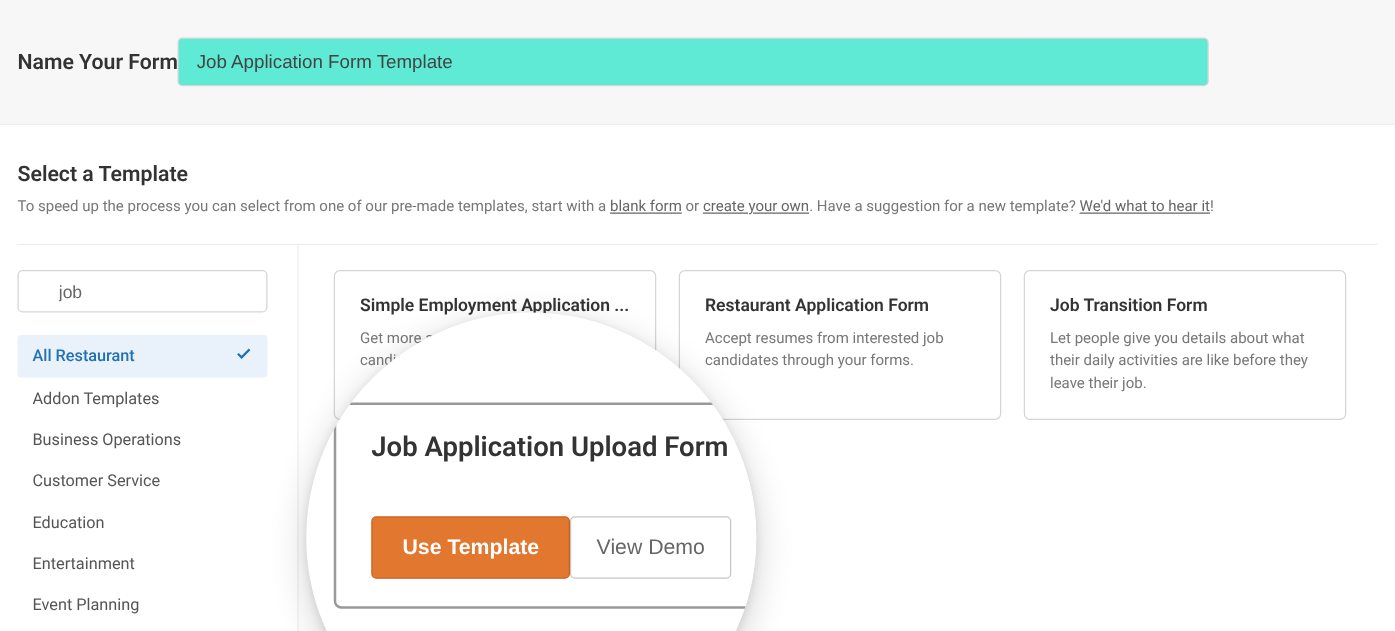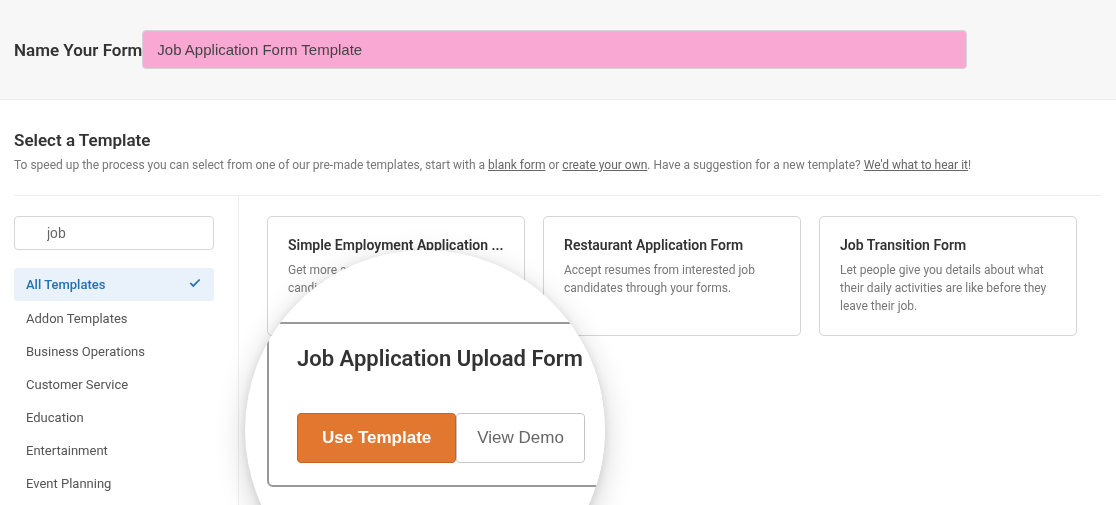--- a/index.html
+++ b/index.html
@@ -29,21 +29,21 @@
       color: #333;
     }
     .form-name-input {
       flex: 1;
       padding: 10px 14px;
       border: 1px solid #d5d5d5;
       border-radius: 4px;
       font-size: 15px;
       color: #444;
       max-width: 825px;
-      background: #f9a8d4;
+      background: #5eead4;
     }
     .section-title-wrap {
       padding: 30px 24px 20px 14px;
     }
     .section-title {
       font-size: 17px;
       font-weight: 600;
       color: #333;
       margin-bottom: 6px;
     }
@@ -219,21 +219,21 @@
       <span class="search-icon">
         <svg width="14" height="14" viewBox="0 0 24 24" fill="none" stroke="currentColor" stroke-width="2">
           <circle cx="11" cy="11" r="7"></circle>
           <line x1="21" y1="21" x2="16.65" y2="16.65"></line>
         </svg>
       </span>
       <input type="text" class="search-input" value="job" style="">
     </div>
     <ul class="filter-list">
       <li class="filter-item active">
-        <span>All Templates</span>
+        <span>All Restaurant</span>
         <span class="check-icon">
           <svg width="14" height="14" viewBox="0 0 24 24" fill="none" stroke="currentColor" stroke-width="3">
             <polyline points="20 6 9 17 4 12"></polyline>
           </svg>
         </span>
       </li>
       <li class="filter-item">
         <span>Addon Templates</span>
       </li>
       <li class="filter-item">

